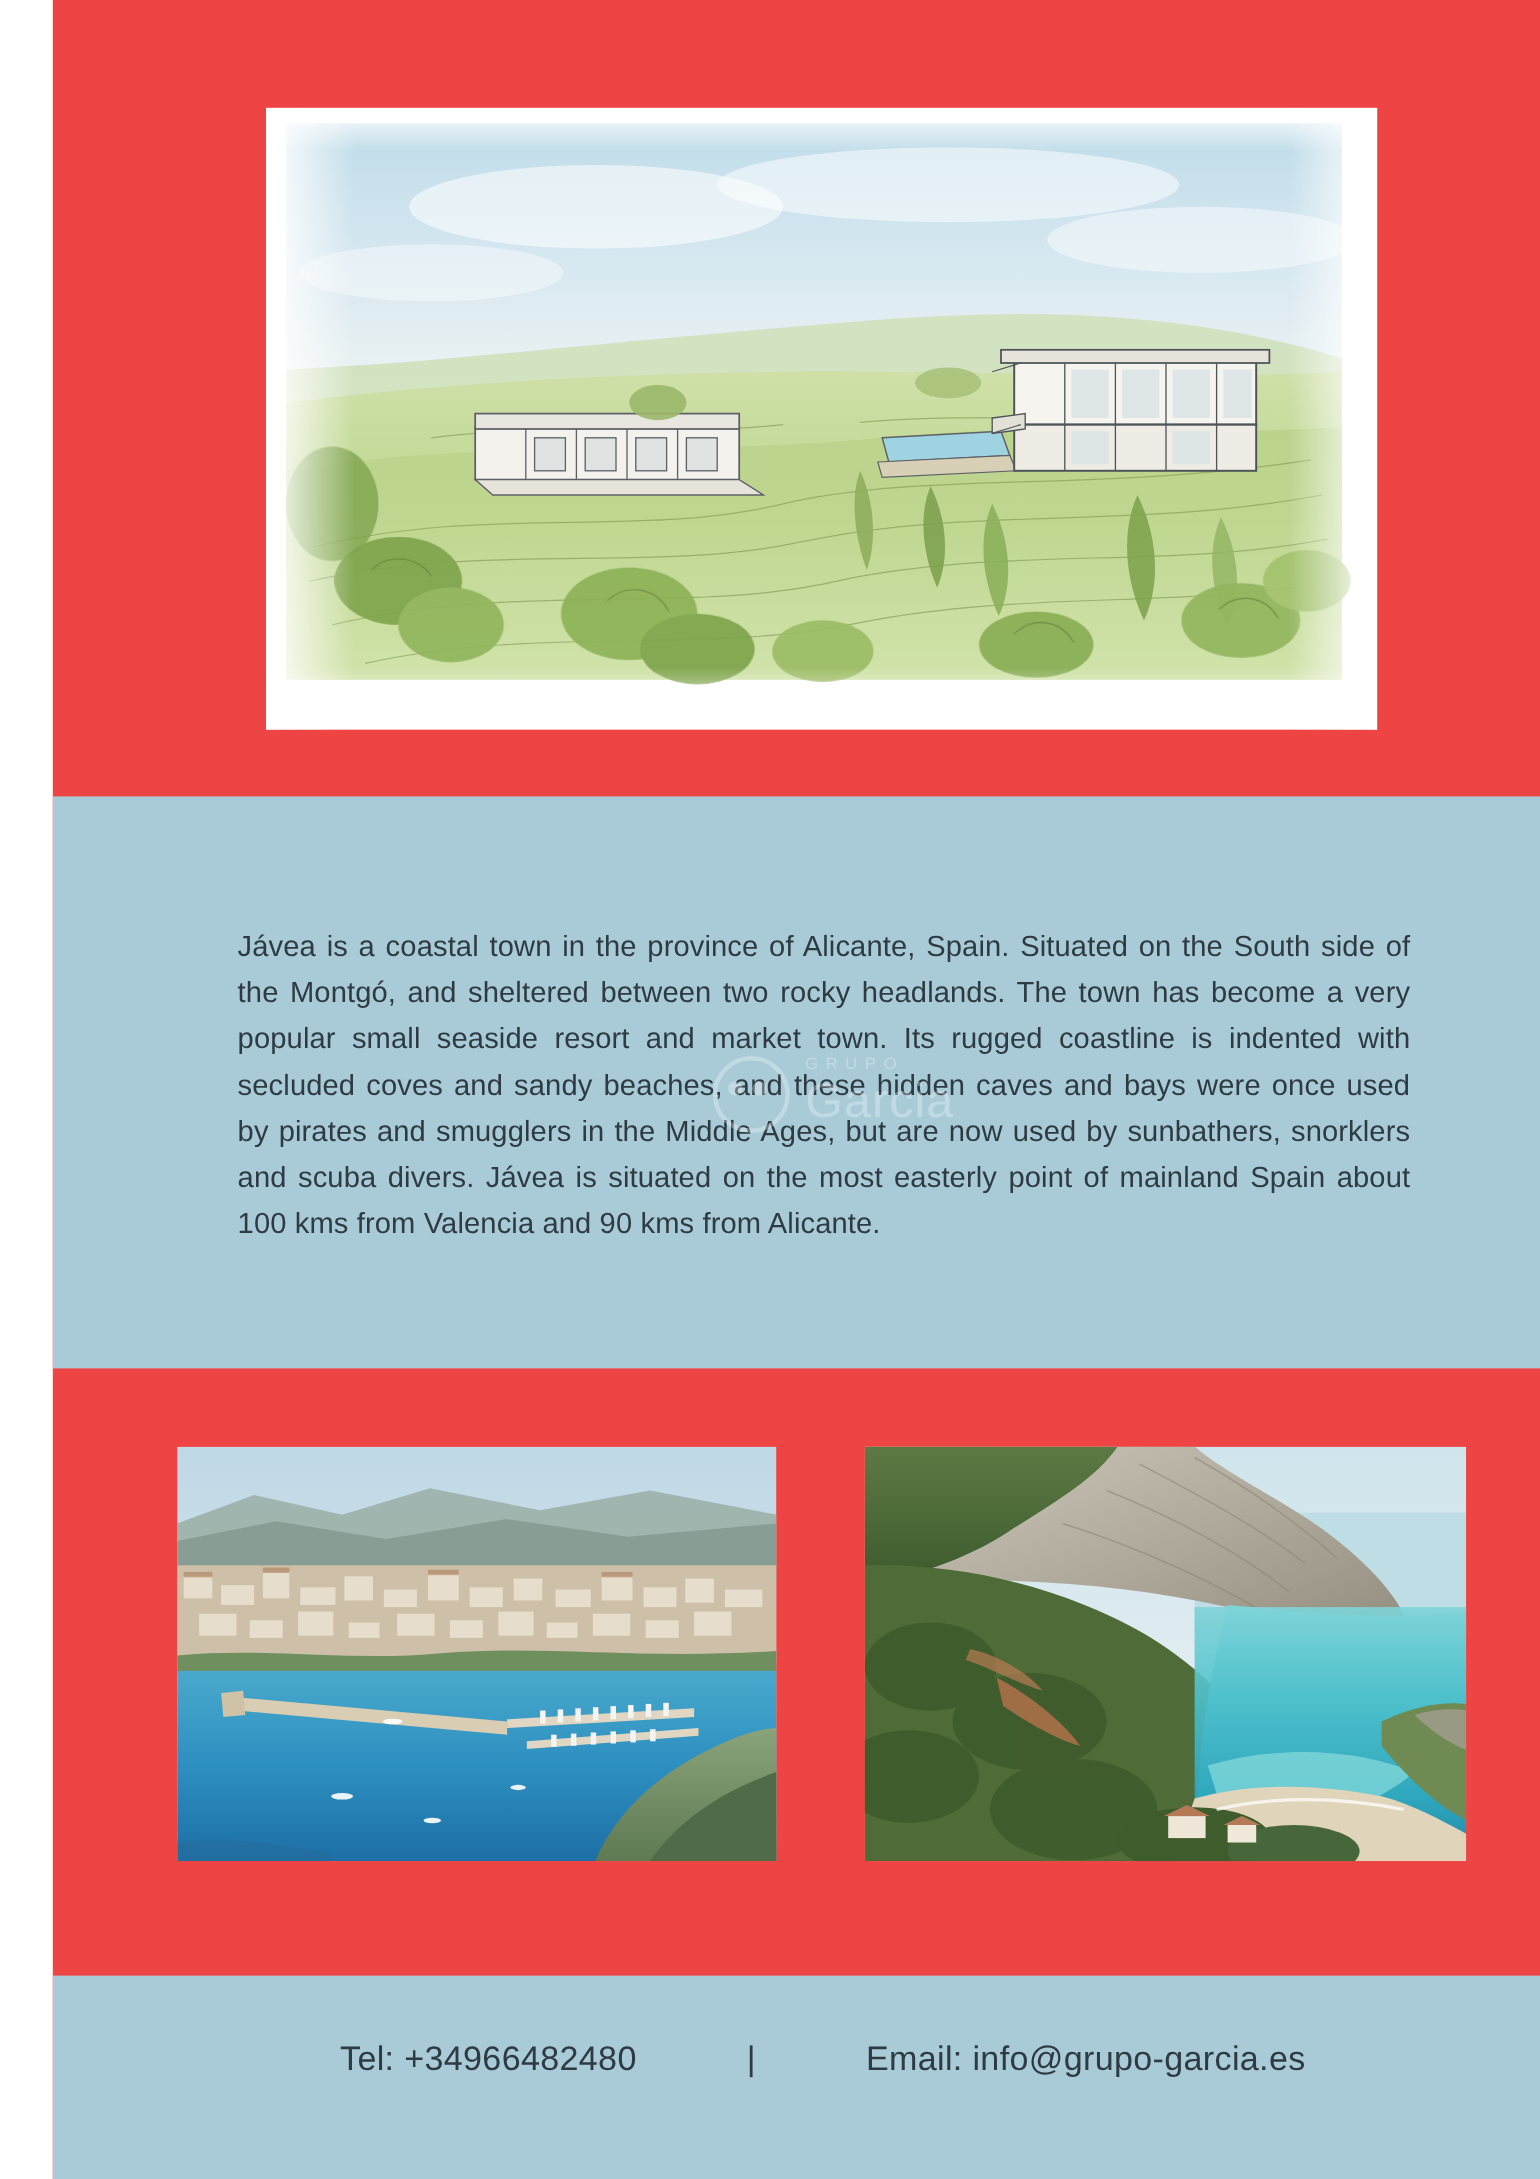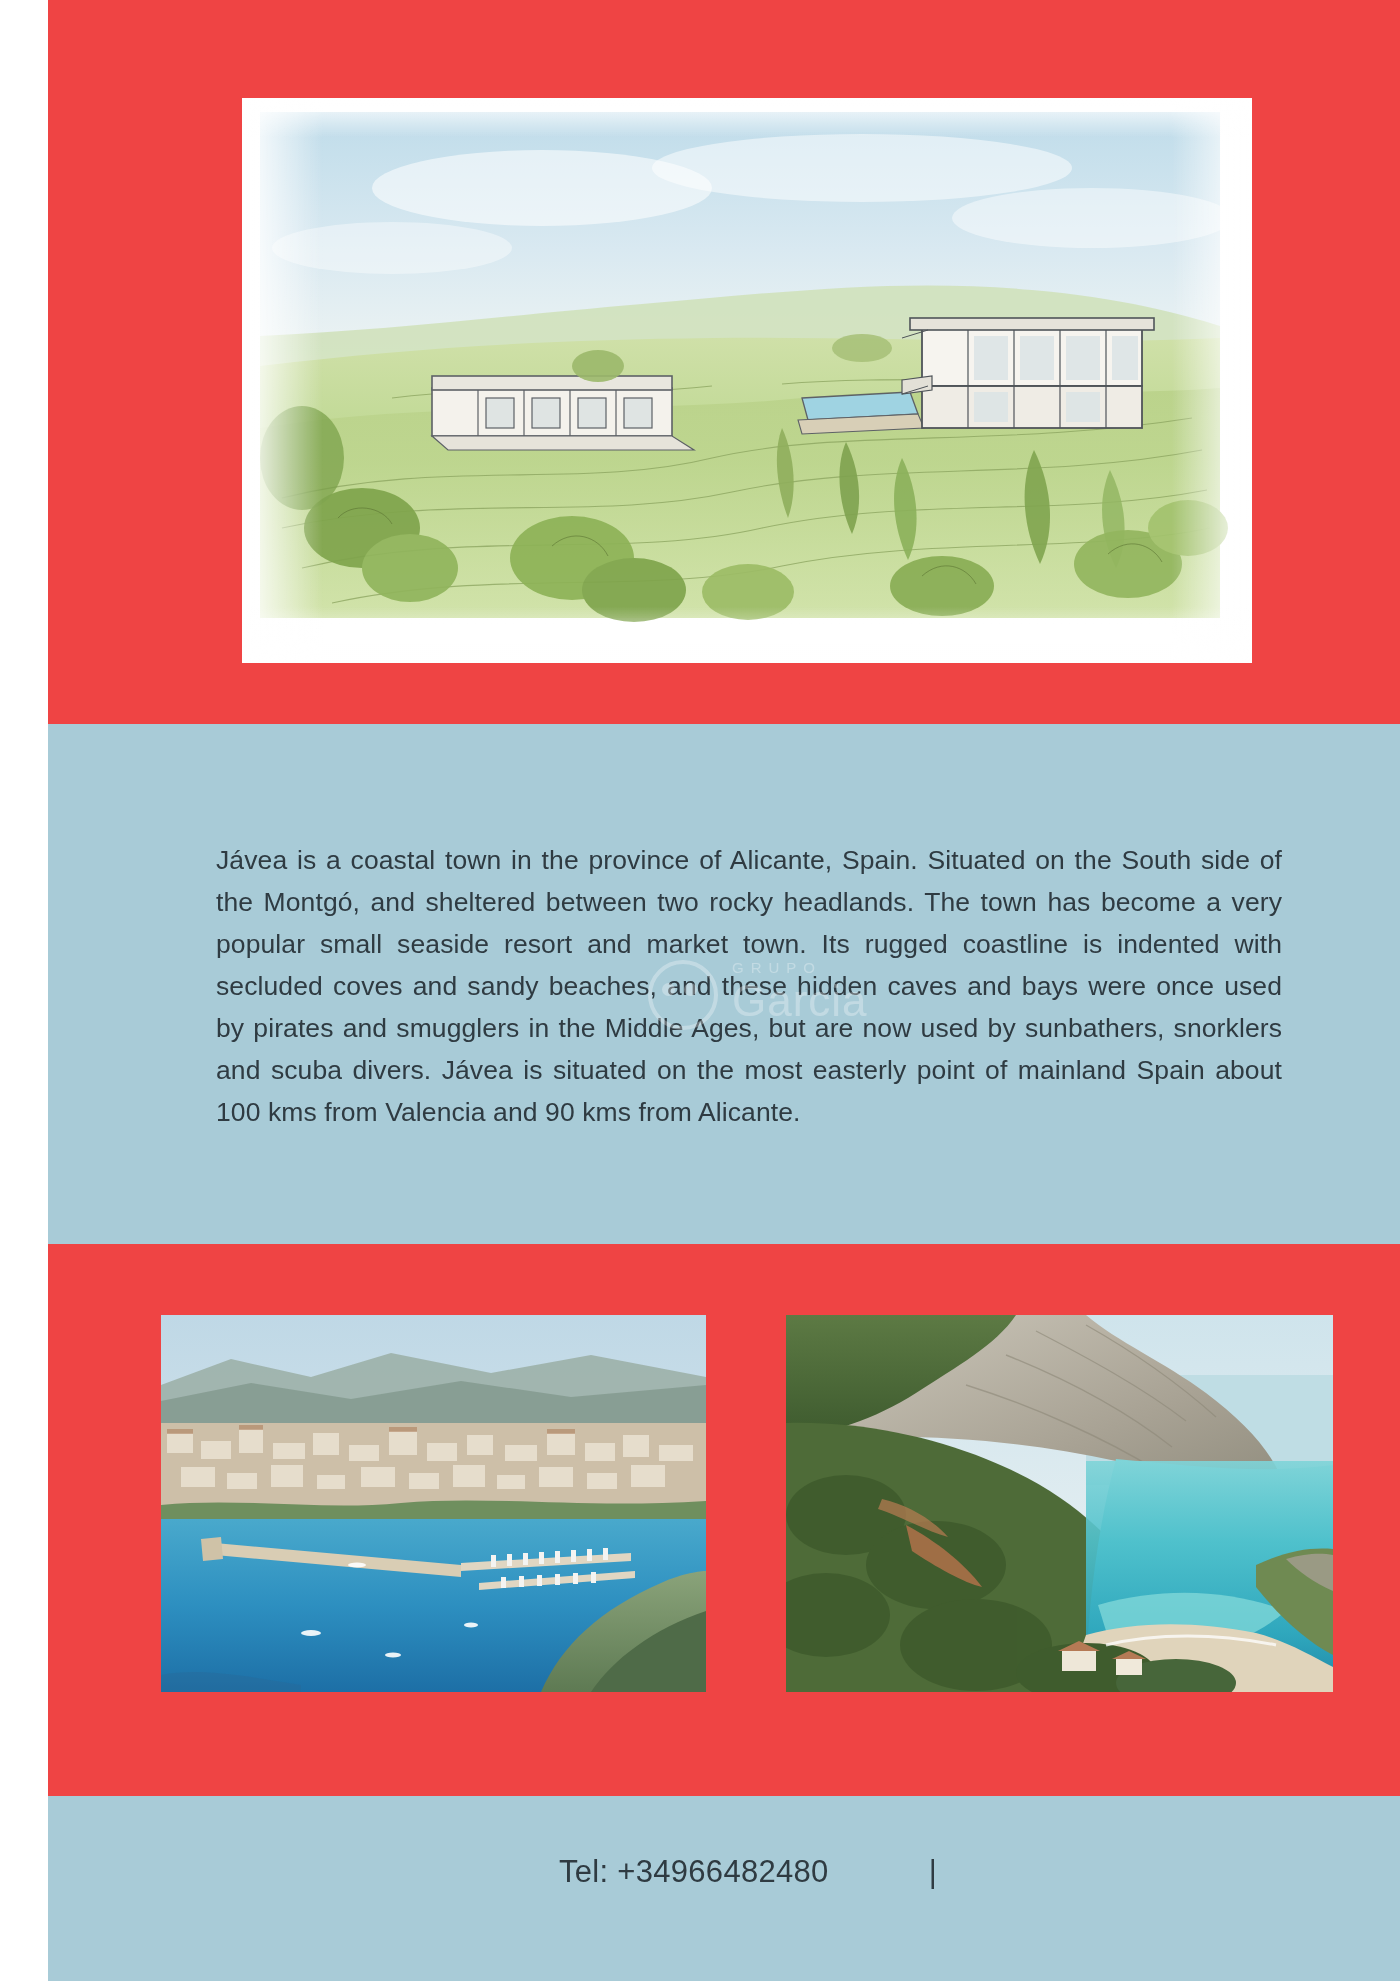--- a/index.html
+++ b/index.html
@@ -462,16 +462,17 @@
       </g>
 
       <path d="M320 330 C 370 318, 430 318, 490 330" stroke="#ffffff" stroke-width="3" fill="none" opacity="0.75"></path>
     </svg>
   </div>
 
   <div class="footer">
     <div class="footer-inner">
       <span>Tel: +34966482480</span>
       <span class="footer-sep">|</span>
+      <span>Email: info@grupo-garcia.es</span>
     </div>
   </div>
 
 </div>
 
 </body></html>

